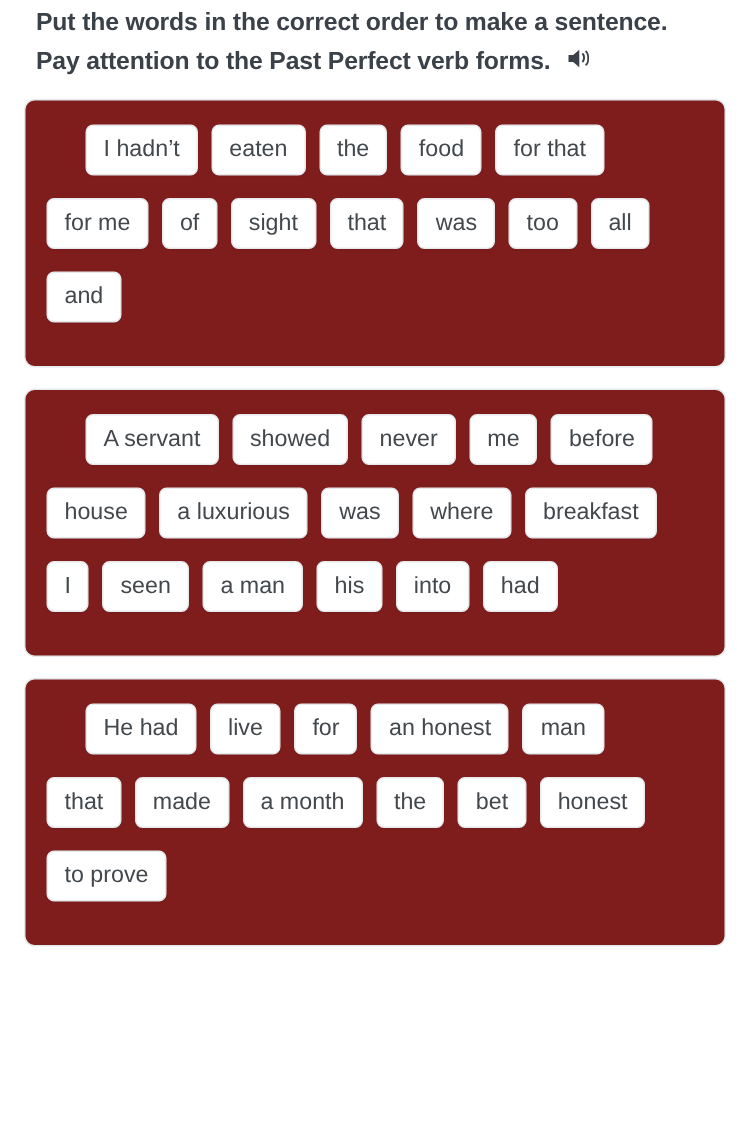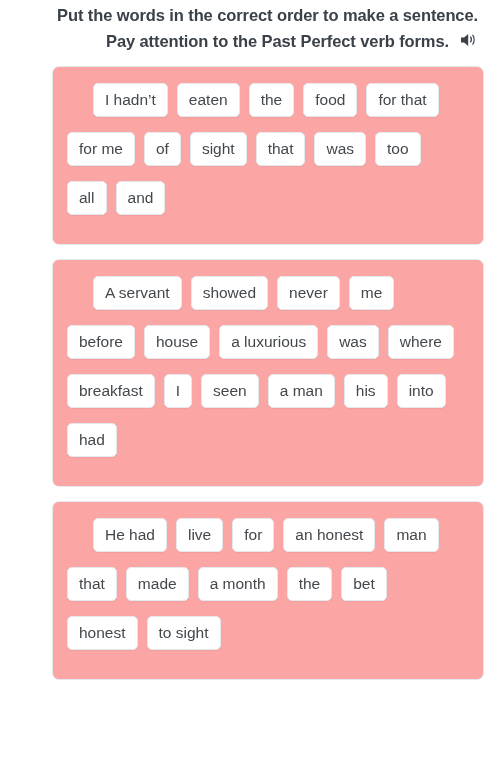--- a/index.html
+++ b/index.html
@@ -13,21 +13,20 @@
     font-family: "Liberation Sans", sans-serif;
     -webkit-font-smoothing: antialiased;
     overflow: hidden;
   }
   .page {
     width: 500px;
     height: 757px;
     position: relative;
     background: #ffffff;
     box-sizing: border-box;
-    text-align: right;
   }
   .prompt {
     padding: 2px 22px 0 24px;
     font-size: 16.5px;
     font-weight: bold;
     line-height: 26px;
     color: #3a4149;
     letter-spacing: -0.1px;
   }
   .prompt-text {
@@ -43,27 +42,26 @@
     cursor: pointer;
   }
   .speaker-btn svg {
     display: block;
   }
   .cards {
     margin-top: 12px;
     padding: 0 16px;
   }
   .card {
-    background: #fca5a5;
+    background: #7f1d1d;
     border: 1px solid #e4e9ee;
     border-radius: 7px;
     padding: 16px 14px 14px 14px;
     margin-bottom: 14px;
     box-sizing: border-box;
-    margin-left: 36px;
   }
   .word-row {
     display: flex;
     flex-wrap: wrap;
     align-items: flex-start;
   }
   .chip {
     display: inline-flex;
     align-items: center;
     justify-content: center;
@@ -153,18 +151,18 @@
         <span class="chip">live</span>
         <span class="chip">for</span>
         <span class="chip">an honest</span>
         <span class="chip">man</span>
         <span class="chip">that</span>
         <span class="chip">made</span>
         <span class="chip">a month</span>
         <span class="chip">the</span>
         <span class="chip">bet</span>
         <span class="chip">honest</span>
-        <span class="chip">to sight</span>
+        <span class="chip">to prove</span>
       </div>
     </div>
 
   </div>
 </div>
 
 </body></html>

